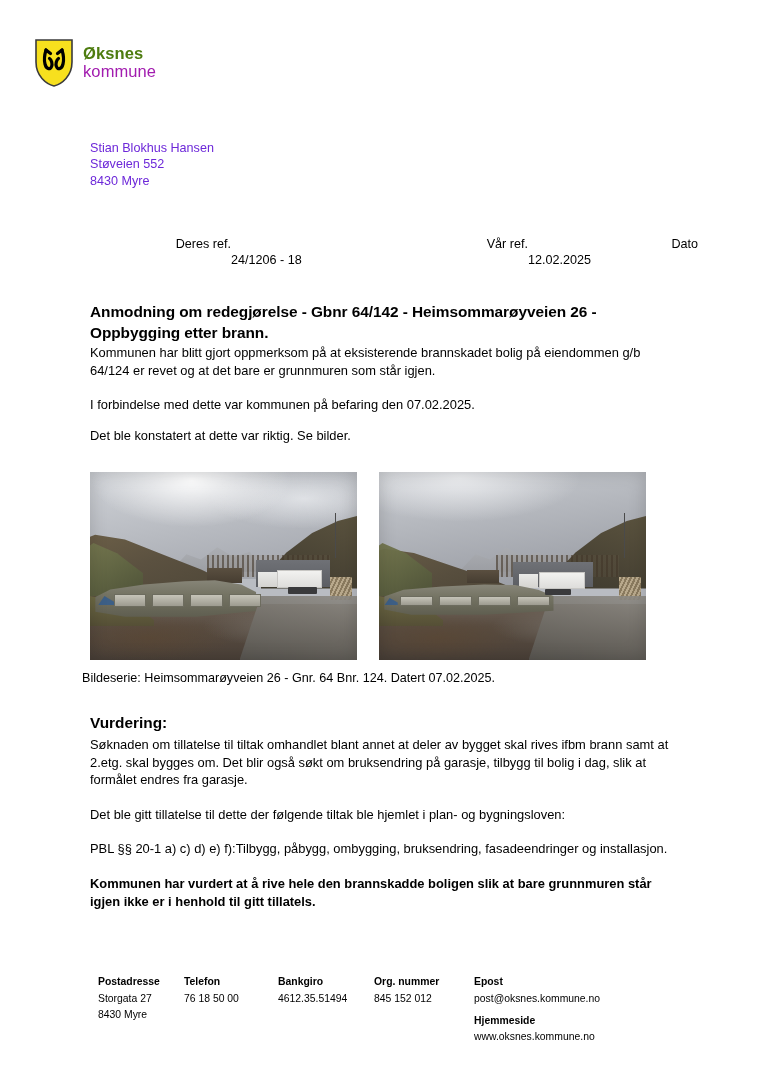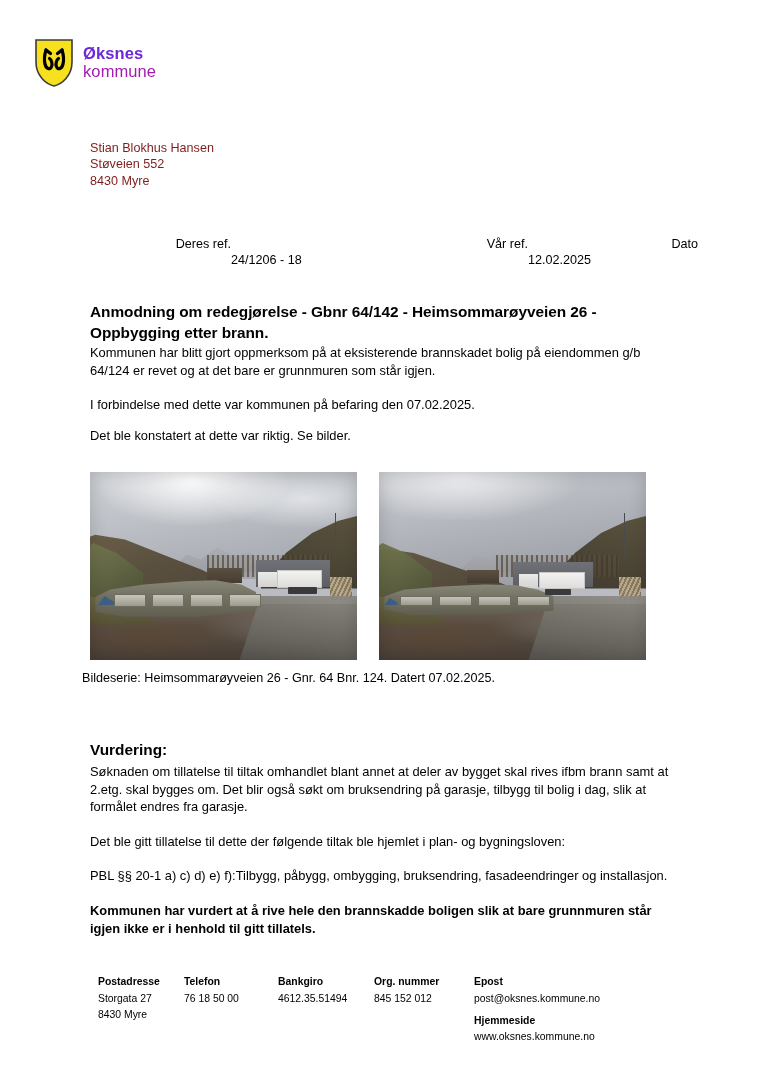--- a/index.html
+++ b/index.html
@@ -43,37 +43,37 @@
     display: flex;
     flex-direction: column;
     justify-content: center;
     line-height: 1.12;
     padding-bottom: 2px;
   }
   .org-line1 {
     font-size: 16.5px;
     font-weight: bold;
     letter-spacing: 0.1px;
-    color: #6d28d9;
+    color: #4d7c0f;
   }
   .org-line2 {
     font-size: 16.5px;
     font-weight: normal;
     letter-spacing: 0.1px;
     color: #a21caf;
   }
 
   
   .recipient {
     position: absolute;
     left: 90px;
     top: 140px;
     font-size: 12.6px;
     line-height: 16.4px;
-    color: #7f1d1d;
+    color: #6d28d9;
   }
 
   
   .ref-row {
     position: absolute;
     left: 98px;
     top: 236px;
     width: 600px;
     font-size: 12.6px;
     line-height: 16.4px;
@@ -257,21 +257,21 @@
     left: 82px;
     top: 670px;
     font-size: 12.6px;
     line-height: 17px;
   }
 
   
   .assessment {
     position: absolute;
     left: 90px;
-    top: 740px;
+    top: 713px;
     width: 580px;
   }
   h2.section-title {
     font-size: 15.4px;
     font-weight: bold;
     line-height: 20px;
     margin: 0 0 3px 0;
   }
   .assessment p.para { font-size: 12.9px; line-height: 17.6px; }
 

